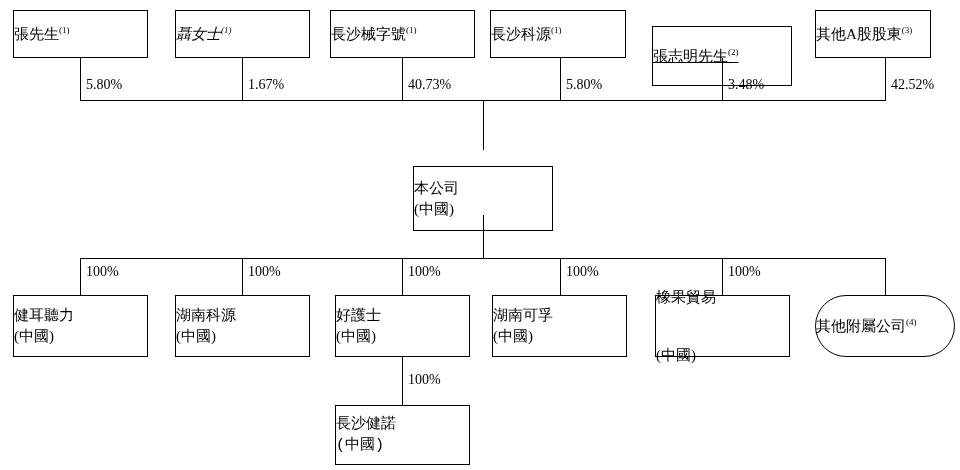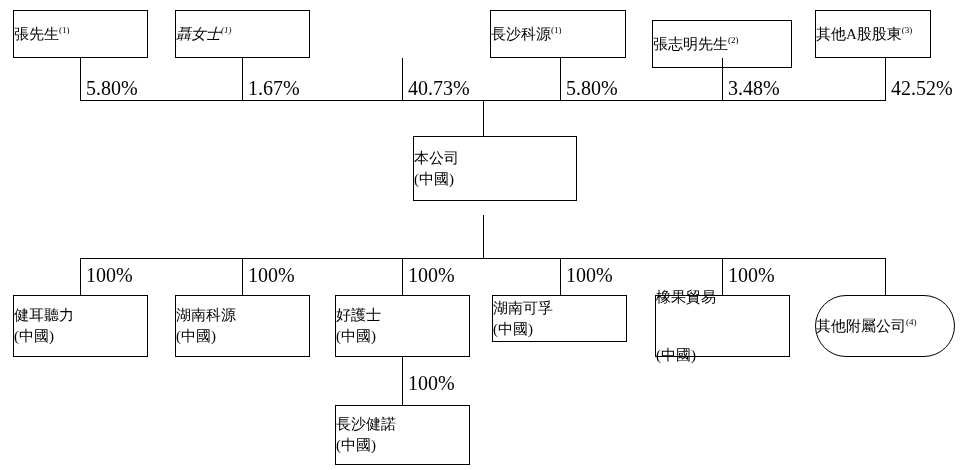--- a/index.html
+++ b/index.html
@@ -24,39 +24,42 @@
     font-size:15px;
     line-height:1.4;
     box-sizing:border-box;
   }
   .box sup { font-size:9px; line-height:0; }
   .hline, .vline { position:absolute; background:#000; }
   .hline { height:1px; }
   .vline { width:1px; }
   .pct {
     position:absolute;
-    font-size:20px;
+    font-size:14px;
     white-space:nowrap;
   }
 </style>
 </head>
 <body>
 
 <div id="canvas">
 
   <div class="box" style="left:13px; top:10px; width:135px; height:48px;">
     <div><span>張先生</span><sup>(1)</sup></div>
   </div>
   <div class="box" style="left:175px; top:10px; width:135px; height:48px;font-style:italic;">
     <div><span>聶女士</span><sup>(1)</sup></div>
   </div>
+  <div class="box" style="left:330px; top:10px; width:145px; height:48px;">
+    <div><span>長沙械字號</span><sup>(1)</sup></div>
+  </div>
   <div class="box" style="left:490px; top:10px; width:136px; height:48px;">
     <div><span>長沙科源</span><sup>(1)</sup></div>
   </div>
-  <div class="box" style="left:652px; top:20px; width:140px; height:48px;">
+  <div class="box" style="left:652px; top:26px; width:140px; height:60px;text-decoration:underline;">
     <div><span>張志明先生</span><sup>(2)</sup></div>
   </div>
   <div class="box" style="left:815px; top:10px; width:116px; height:48px;">
     <div><span>其他A股股東</span><sup>(3)</sup></div>
   </div>
 
   <div class="vline" style="left:80px;  top:58px; height:42px;"></div>
   <div class="vline" style="left:242px; top:58px; height:42px;"></div>
   <div class="vline" style="left:402px; top:58px; height:42px;"></div>
   <div class="vline" style="left:560px; top:58px; height:42px;"></div>
@@ -66,21 +69,21 @@
   <span class="pct" style="left:86px;  top:77px;">5.80%</span>
   <span class="pct" style="left:248px; top:77px;">1.67%</span>
   <span class="pct" style="left:408px; top:77px;">40.73%</span>
   <span class="pct" style="left:566px; top:77px;">5.80%</span>
   <span class="pct" style="left:728px; top:77px;">3.48%</span>
   <span class="pct" style="left:891px; top:77px;">42.52%</span>
 
   <div class="hline" style="left:80px; top:100px; width:806px;"></div>
   <div class="vline" style="left:483px; top:100px; height:50px;"></div>
 
-  <div class="box" style="left:413px; top:136px; width:164px; height:65px;">
+  <div class="box" style="left:413px; top:166px; width:140px; height:65px;">
     <div>本公司</div>
     <div>(中國)</div>
   </div>
 
   <div class="vline" style="left:483px; top:215px; height:43px;"></div>
   <div class="hline" style="left:80px; top:258px; width:806px;"></div>
 
   <div class="vline" style="left:80px;  top:258px; height:37px;"></div>
   <div class="vline" style="left:242px; top:258px; height:37px;"></div>
   <div class="vline" style="left:402px; top:258px; height:37px;"></div>
@@ -99,33 +102,33 @@
     <div>(中國)</div>
   </div>
   <div class="box" style="left:175px; top:295px; width:135px; height:62px;">
     <div>湖南科源</div>
     <div>(中國)</div>
   </div>
   <div class="box" style="left:335px; top:295px; width:135px; height:62px;">
     <div>好護士</div>
     <div>(中國)</div>
   </div>
-  <div class="box" style="left:492px; top:295px; width:135px; height:47px;">
+  <div class="box" style="left:492px; top:295px; width:135px; height:62px;">
     <div>湖南可孚</div>
     <div>(中國)</div>
   </div>
   <div class="box" style="left:655px; top:295px; width:135px; height:62px;gap:37px;">
     <div>橡果貿易</div>
     <div>(中國)</div>
   </div>
   <div class="box" style="left:815px; top:295px; width:140px; height:62px;border-radius:31px;">
     <div><span>其他附屬公司</span><sup>(4)</sup></div>
   </div>
 
   <div class="vline" style="left:402px; top:357px; height:48px;"></div>
   <span class="pct" style="left:408px; top:372px;">100%</span>
 
-  <div class="box" style="left:335px; top:405px; width:135px; height:60px;">
+  <div class="box" style="left:335px; top:405px; width:135px; height:60px;font-family:Liberation Mono, monospace;">
     <div>長沙健諾</div>
     <div>(中國)</div>
   </div>
 
 </div>
 
 </body></html>

